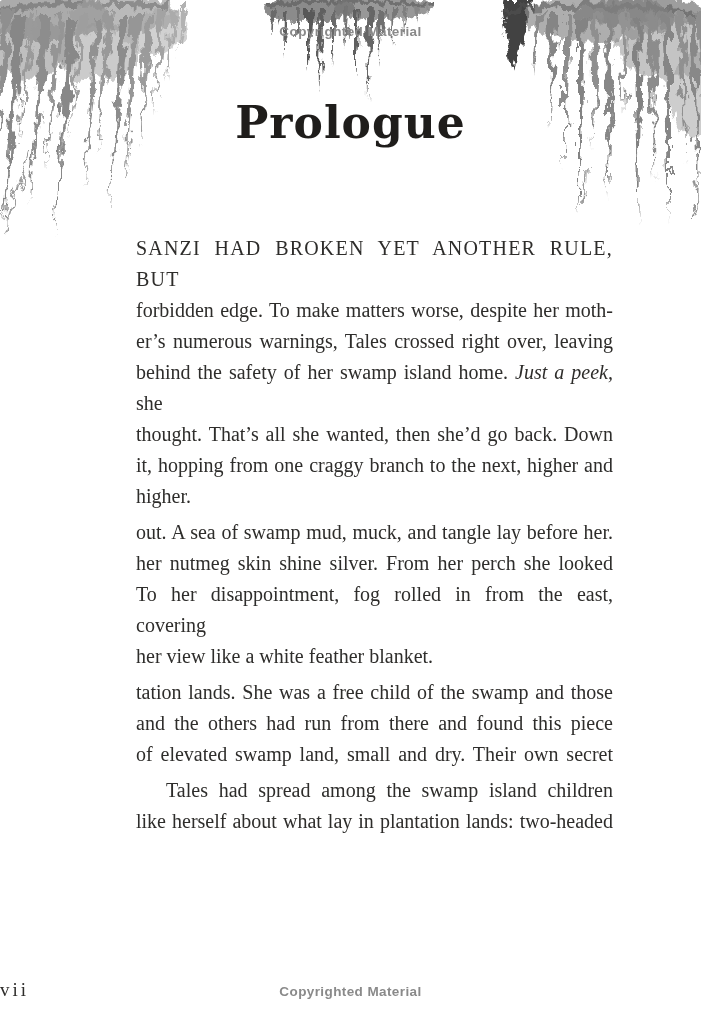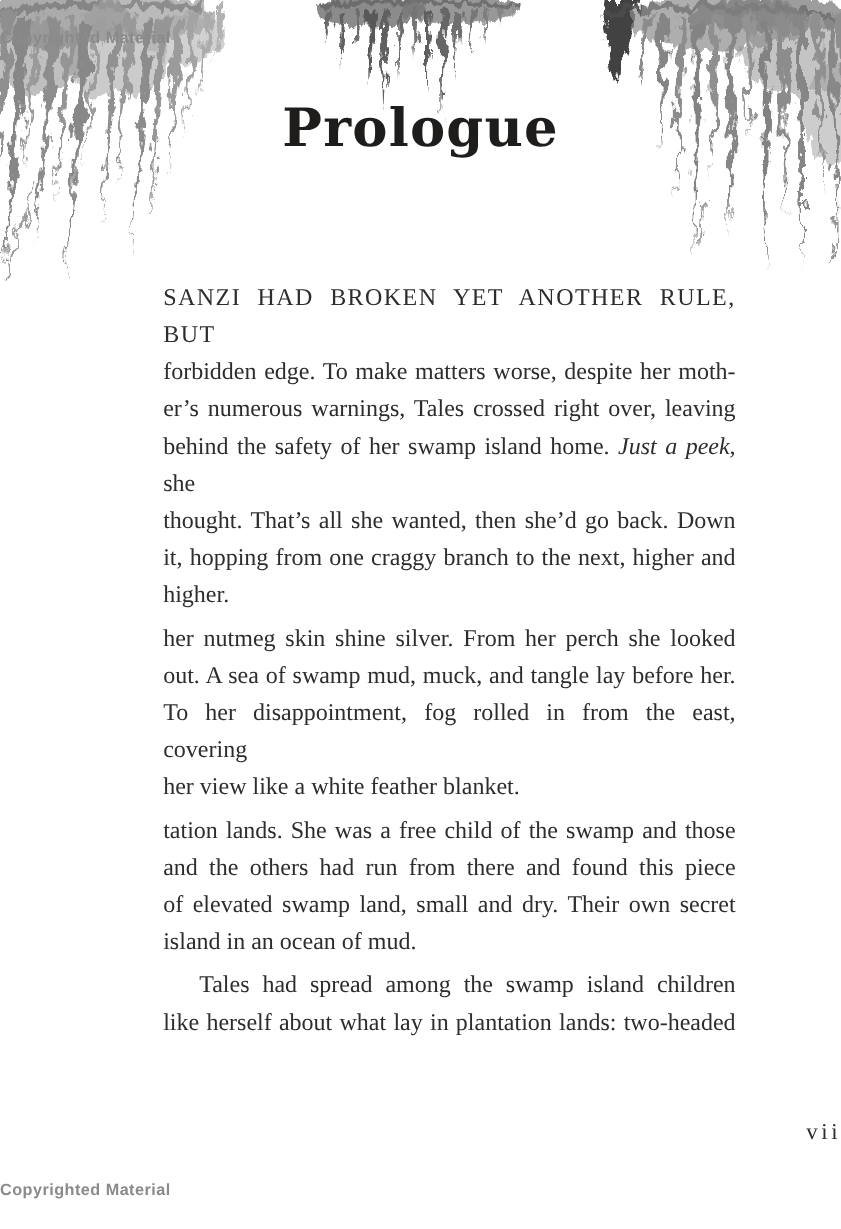--- a/index.html
+++ b/index.html
@@ -16,33 +16,33 @@
   .moss-svg {
     position: absolute;
     top: 0;
     left: 0;
     pointer-events: none;
   }
   .copyright {
     position: absolute;
     left: 0;
     width: 100%;
-    text-align: left;
+    text-align: center;
     font-family: "Liberation Sans", sans-serif;
     font-size: 13.5px;
     font-weight: bold;
     letter-spacing: 0.4px;
     color: #8a8a8a;
     z-index: 3;
   }
   .copyright.top { top: 24px; }
   .copyright.bottom { top: 984px; }
   .chapter-title {
     position: absolute;
-    top: 82px;
+    top: 97px;
     left: 0;
     width: 100%;
     margin: 0;
     text-align: center;
     font-family: "DejaVu Serif", serif;
     font-weight: bold;
     font-size: 44px;
     letter-spacing: 1px;
     color: #1f1d1b;
     z-index: 3;
@@ -63,24 +63,24 @@
     text-align-last: justify;
     white-space: normal;
     margin-left: 48px;
   }
   .line.last { text-align-last: left; }
   .para.indent .line.first { text-indent: 30px; }
   .para:first-child .line.first { letter-spacing: 1.2px; }
   .line em { font-style: italic; }
   .page-number {
     position: absolute;
-    top: 933px;
+    top: 979px;
     left: 0;
     width: 100%;
-    text-align: right;
+    text-align: left;
     font-family: "Liberation Serif", serif;
     font-size: 19px;
     letter-spacing: 3px;
     color: #2e2d2b;
     z-index: 3;
   }
 </style>
 </head>
 <body>
 
@@ -178,30 +178,29 @@
       <div class="para">
         <div class="line first"><span>SANZI HAD BROKEN YET ANOTHER RULE, BUT</span></div>
         <div class="line"><span>forbidden edge. To make matters worse, despite her moth-</span></div>
         <div class="line"><span>er’s numerous warnings, Tales crossed right over, leaving</span></div>
         <div class="line"><span>behind the safety of her swamp island home. </span><em>Just a peek,</em><span> she</span></div>
         <div class="line"><span>thought. That’s all she wanted, then she’d go back. Down</span></div>
         <div class="line"><span>it, hopping from one craggy branch to the next, higher and</span></div>
         <div class="line last"><span>higher.</span></div>
       </div>
       <div class="para indent">
+        <div class="line"><span>out. A sea of swamp mud, muck, and tangle lay before her.</span></div>
         <div class="line"><span>her nutmeg skin shine silver. From her perch she looked</span></div>
-        <div class="line"><span>out. A sea of swamp mud, muck, and tangle lay before her.</span></div>
         <div class="line"><span>To her disappointment, fog rolled in from the east, covering</span></div>
         <div class="line last"><span>her view like a white feather blanket.</span></div>
       </div>
       <div class="para indent">
         <div class="line"><span>tation lands. She was a free child of the swamp and those</span></div>
         <div class="line"><span>and the others had run from there and found this piece</span></div>
         <div class="line"><span>of elevated swamp land, small and dry. Their own secret</span></div>
-        <div class="line last"><span>island in an ocean of mud.</span></div>
       </div>
       <div class="para indent">
         <div class="line first"><span>Tales had spread among the swamp island children</span></div>
         <div class="line"><span>like herself about what lay in plantation lands: two-headed</span></div>
       </div>
     </div>
 
   <div class="page-number">vii</div>
 
   <div class="copyright bottom">Copyrighted Material</div>

